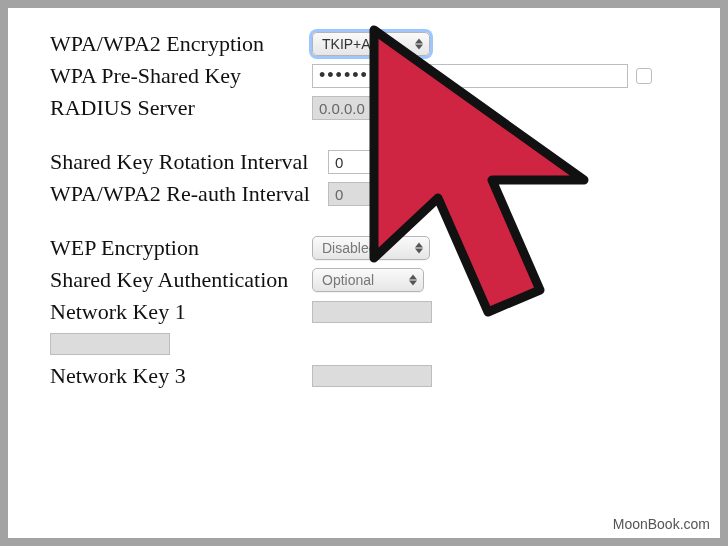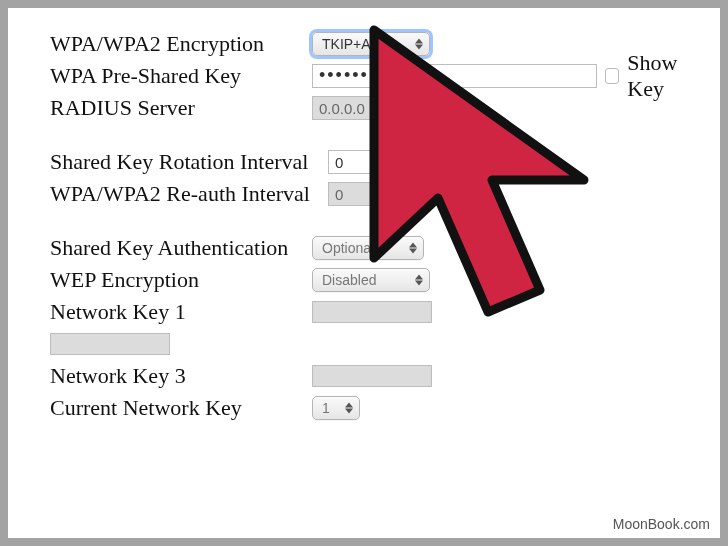--- a/index.html
+++ b/index.html
@@ -144,21 +144,20 @@
       </div>
     </div>
 
     <div class="row">
       <div class="label">WPA Pre-Shared Key</div>
       <div class="field">
         <div class="text-input w-long">
           <span class="pwdots">••••••</span>
         </div>
         <div class="checkbox"></div>
-        <span class="showkey-text">Show Key</span>
       </div>
     </div>
 
     <div class="row">
       <div class="label">RADIUS Server</div>
       <div class="field">
         <input class="text-input w-med disabled" readonly="" value="0.0.0.0" style="">
       </div>
     </div>
 
@@ -174,89 +173,73 @@
     </div>
 
     <div class="row">
       <div class="label" style="width:278px;flex-basis:278px">WPA/WPA2 Re-auth Interval</div>
       <div class="field">
         <input class="text-input w-sm disabled" readonly="" value="0" style="">
       </div>
     </div>
 
     <div class="row-gap"></div>
+
+    <div class="row">
+      <div class="label">WEP Encryption</div>
+      <div class="field">
+        <div class="select" style="width:118px;color:#777">
+          <span>Disabled</span>
+          <span class="sel-arrows">
+            <svg viewBox="0 0 8 5">
+                <path d="M4 0 L8 5 L0 5 Z" fill="currentColor"></path>
+              </svg>
+            <svg viewBox="0 0 8 5">
+                <path d="M4 5 L8 0 L0 0 Z" fill="currentColor"></path>
+              </svg>
+          </span>
+        </div>
+      </div>
+    </div>
 
     <div class="row">
       <div class="label">Shared Key Authentication</div>
       <div class="field">
         <div class="select" style="width:112px;color:#777">
           <span>Optional</span>
           <span class="sel-arrows">
             <svg viewBox="0 0 8 5">
                 <path d="M4 0 L8 5 L0 5 Z" fill="currentColor"></path>
               </svg>
             <svg viewBox="0 0 8 5">
                 <path d="M4 5 L8 0 L0 0 Z" fill="currentColor"></path>
               </svg>
           </span>
         </div>
       </div>
     </div>
 
     <div class="row">
-      <div class="label">WEP Encryption</div>
-      <div class="field">
-        <div class="select" style="width:118px;color:#777">
-          <span>Disabled</span>
-          <span class="sel-arrows">
-            <svg viewBox="0 0 8 5">
-                <path d="M4 0 L8 5 L0 5 Z" fill="currentColor"></path>
-              </svg>
-            <svg viewBox="0 0 8 5">
-                <path d="M4 5 L8 0 L0 0 Z" fill="currentColor"></path>
-              </svg>
-          </span>
-        </div>
-      </div>
-    </div>
-
-    <div class="row">
       <div class="label">Network Key 1</div>
       <div class="field">
           <div class="readonly-box"></div>
         </div>
     </div>
     <div class="row">
       <div class="field">
           <div class="readonly-box"></div>
         </div>
     </div>
     <div class="row">
       <div class="label">Network Key 3</div>
       <div class="field">
           <div class="readonly-box"></div>
         </div>
     </div>
 
-    <div class="row">
-      <div class="label">Current Network Key</div>
-      <div class="field">
-        <div class="select" style="width:48px;color:#777">
-          <span>1</span>
-          <span class="sel-arrows">
-            <svg viewBox="0 0 8 5">
-                <path d="M4 0 L8 5 L0 5 Z" fill="currentColor"></path>
-              </svg>
-            <svg viewBox="0 0 8 5">
-                <path d="M4 5 L8 0 L0 0 Z" fill="currentColor"></path>
-              </svg>
-          </span>
-        </div>
-      </div>
-    </div>
 
   </div>
 
   <svg class="cursor-overlay" viewBox="0 0 330 330">
     <path d="M48 20 L48 248 L112 188 L162 302 L214 280 L166 170 L258 170 Z" fill="#cf2442" stroke="#111" stroke-width="9" stroke-linejoin="round"></path>
   </svg>
 
   <div class="watermark">MoonBook.com</div>
 </div>
 

